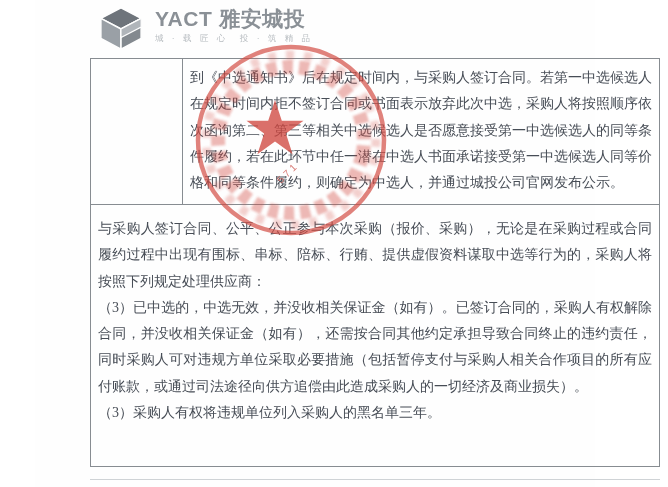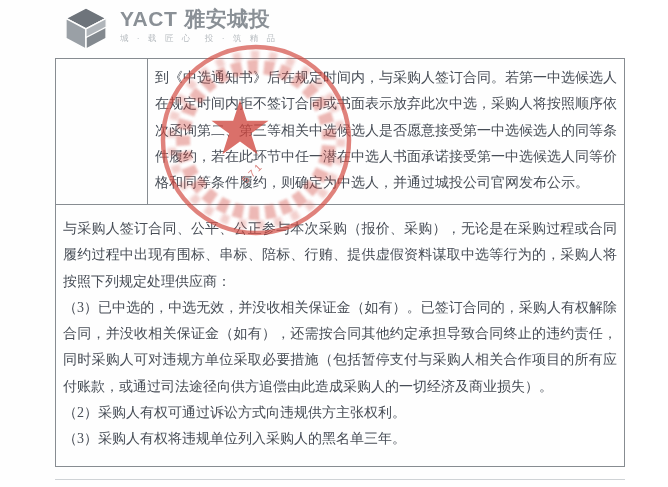--- a/index.html
+++ b/index.html
@@ -2,21 +2,21 @@
 <html><head>
 <meta charset="utf-8">
 <style>
   html,body { margin:0; padding:0; }
   body {
     width:668px; height:487px;
     background:#ffffff;
     font-family:"Liberation Serif","DejaVu Serif",serif;
     overflow:hidden;
   }
-  .page { position:relative; width:560px; height:487px; background:#fefefe; }
+  .page { position:relative; width:560px; height:487px; background:#fefefe;margin-left:35px; }
 
   
   .logo { position:absolute; left:63px; top:5px; display:flex; align-items:flex-start; }
   .cube-icon { width:46px; height:46px; display:block; }
   .logo-text { margin-left:11px; padding-top:3px; }
   .brand-line {
     font-family:"Liberation Sans","DejaVu Sans",sans-serif;
     font-weight:bold; font-size:21px; line-height:22px;
     color:#8a9096; letter-spacing:0.5px; white-space:nowrap;
   }
@@ -83,21 +83,20 @@
     <div class="t-row row-1">
       <div class="cell-label"></div>
       <div class="cell-body">
         <p>到《中选通知书》后在规定时间内，与采购人签订合同。若第一中选候选人在规定时间内拒不签订合同或书面表示放弃此次中选，采购人将按照顺序依次函询第二、第三等相关中选候选人是否愿意接受第一中选候选人的同等条件履约，若在此环节中任一潜在中选人书面承诺接受第一中选候选人同等价格和同等条件履约，则确定为中选人，并通过城投公司官网发布公示。</p>
       </div>
     </div>
     <div class="t-row row-2">
       <div class="cell-body">
         <p>与采购人签订合同、公平、公正参与本次采购（报价、采购），无论是在采购过程或合同履约过程中出现有围标、串标、陪标、行贿、提供虚假资料谋取中选等行为的，采购人将按照下列规定处理供应商：</p>
         <p>（3）已中选的，中选无效，并没收相关保证金（如有）。已签订合同的，采购人有权解除合同，并没收相关保证金（如有），还需按合同其他约定承担导致合同终止的违约责任，同时采购人可对违规方单位采取必要措施（包括暂停支付与采购人相关合作项目的所有应付账款，或通过司法途径向供方追偿由此造成采购人的一切经济及商业损失）。</p>
-        <p>（2）采购人有权可通过诉讼方式向违规供方主张权利。</p>
         <p>（3）采购人有权将违规单位列入采购人的黑名单三年。</p>
       </div>
     </div>
   </div>
 
   <div class="faint-line"></div>
 
   <svg class="stamp" viewBox="0 0 196 196" aria-hidden="true">
     <defs>
       <filter id="b1" x="-20%" y="-20%" width="140%" height="140%">

